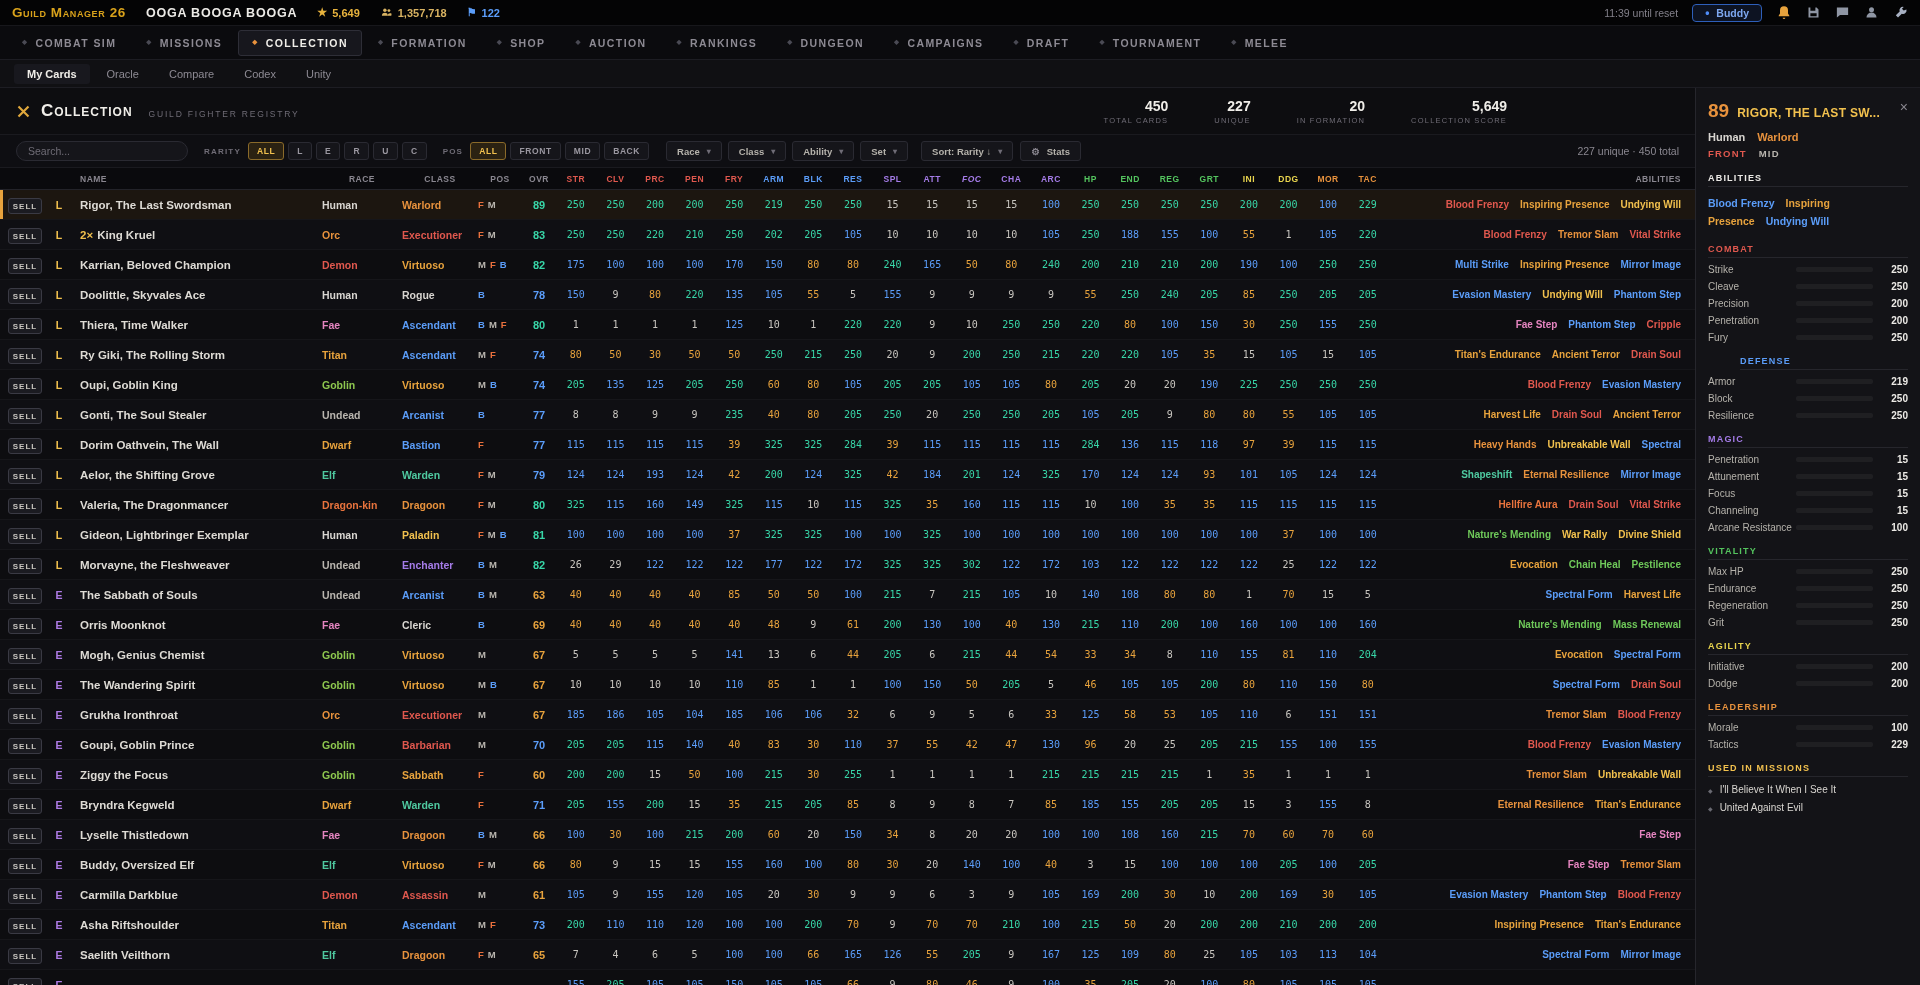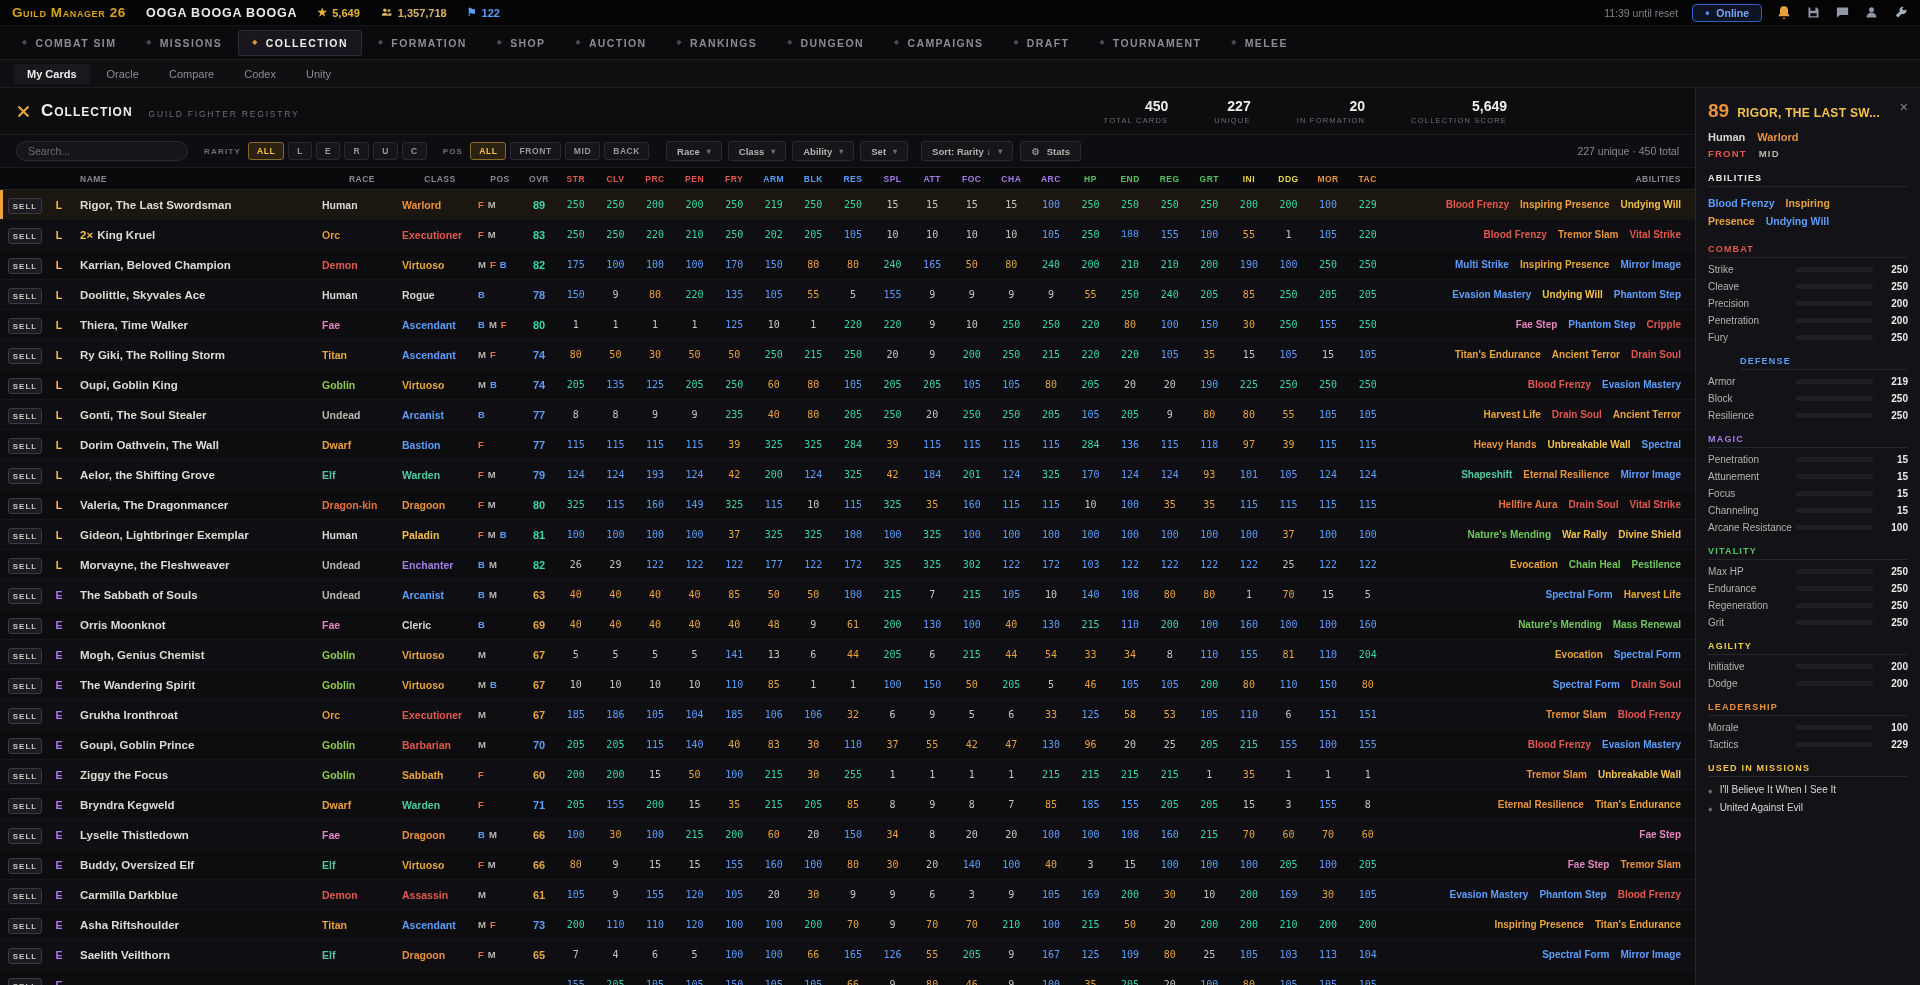--- a/index.html
+++ b/index.html
@@ -132,21 +132,21 @@
     <span>1,357,718</span>
   </span>
   <span class="res res-flag">
     <span class="ic">⚑</span>
     <span>122</span>
   </span>
   <div class="topbar-right">
     <span class="reset">11:39 until reset</span>
     <span class="online">
       <span class="dot">•</span>
-      <span>Online</span>
+      <span>Buddy</span>
     </span>
     <span class="icon-btn gold">
       <svg viewBox="0 0 24 24" width="16" height="16">
           <path fill="currentColor" d="M12 2a6 6 0 0 0-6 6v4.6L4 16v1h16v-1l-2-3.4V8a6 6 0 0 0-6-6zm-2 17a2 2 0 0 0 4 0z"></path>
         </svg>
     </span>
     <span class="icon-btn">
       <svg viewBox="0 0 24 24" width="15" height="15">
           <path fill="currentColor" d="M4 4h13l3 3v13H4zm3 0v5h8V4zM7 13h10v5H7z" fill-rule="evenodd"></path>
         </svg>
@@ -319,21 +319,21 @@
         <div class="th" style="color: rgb(224, 88, 78);">STR</div>
         <div class="th" style="color: rgb(224, 88, 78);">CLV</div>
         <div class="th" style="color: rgb(224, 88, 78);">PRC</div>
         <div class="th" style="color: rgb(224, 88, 78);">PEN</div>
         <div class="th" style="color: rgb(224, 88, 78);">FRY</div>
         <div class="th" style="color: rgb(91, 157, 249);">ARM</div>
         <div class="th" style="color: rgb(91, 157, 249);">BLK</div>
         <div class="th" style="color: rgb(91, 157, 249);">RES</div>
         <div class="th" style="color: rgb(165, 124, 232);">SPL</div>
         <div class="th" style="color: rgb(165, 124, 232);">ATT</div>
-        <div class="th" style="color: rgb(165, 124, 232);">FOC</div>
+        <div class="th" style="color: rgb(165, 124, 232); font-style: italic;">FOC</div>
         <div class="th" style="color: rgb(165, 124, 232);">CHA</div>
         <div class="th" style="color: rgb(165, 124, 232);">ARC</div>
         <div class="th" style="color: rgb(84, 196, 94);">HP</div>
         <div class="th" style="color: rgb(84, 196, 94);">END</div>
         <div class="th" style="color: rgb(84, 196, 94);">REG</div>
         <div class="th" style="color: rgb(84, 196, 94);">GRT</div>
         <div class="th" style="color: rgb(232, 212, 78);">INI</div>
         <div class="th" style="color: rgb(232, 212, 78);">DDG</div>
         <div class="th" style="color: rgb(232, 146, 61);">MOR</div>
         <div class="th" style="color: rgb(232, 146, 61);">TAC</div>
@@ -392,21 +392,21 @@
           <div class="cstat" style="color: rgb(56, 214, 168);">250</div>
           <div class="cstat" style="color: rgb(56, 214, 168);">202</div>
           <div class="cstat" style="color: rgb(56, 214, 168);">205</div>
           <div class="cstat" style="color: rgb(91, 157, 249);">105</div>
           <div class="cstat" style="color: rgb(201, 198, 192);">10</div>
           <div class="cstat" style="color: rgb(201, 198, 192);">10</div>
           <div class="cstat" style="color: rgb(201, 198, 192);">10</div>
           <div class="cstat" style="color: rgb(201, 198, 192);">10</div>
           <div class="cstat" style="color: rgb(91, 157, 249);">105</div>
           <div class="cstat" style="color: rgb(56, 214, 168);">250</div>
-          <div class="cstat" style="color: rgb(91, 157, 249); font-family: Liberation Mono, monospace;">188</div>
+          <div class="cstat" style="color: rgb(91, 157, 249);">188</div>
           <div class="cstat" style="color: rgb(91, 157, 249);">155</div>
           <div class="cstat" style="color: rgb(91, 157, 249);">100</div>
           <div class="cstat" style="color: rgb(232, 163, 61);">55</div>
           <div class="cstat" style="color: rgb(201, 198, 192);">1</div>
           <div class="cstat" style="color: rgb(91, 157, 249);">105</div>
           <div class="cstat" style="color: rgb(56, 214, 168);">220</div>
           <div class="cabil"><span style="color: rgb(224, 88, 78);">Blood Frenzy</span><span style="color: rgb(232, 146, 61);">Tremor Slam</span><span style="color: rgb(224, 88, 78);">Vital Strike</span></div>
         </div>
         <div class="gridrow trow">
           <div><button class="sell-btn">SELL</button></div>

